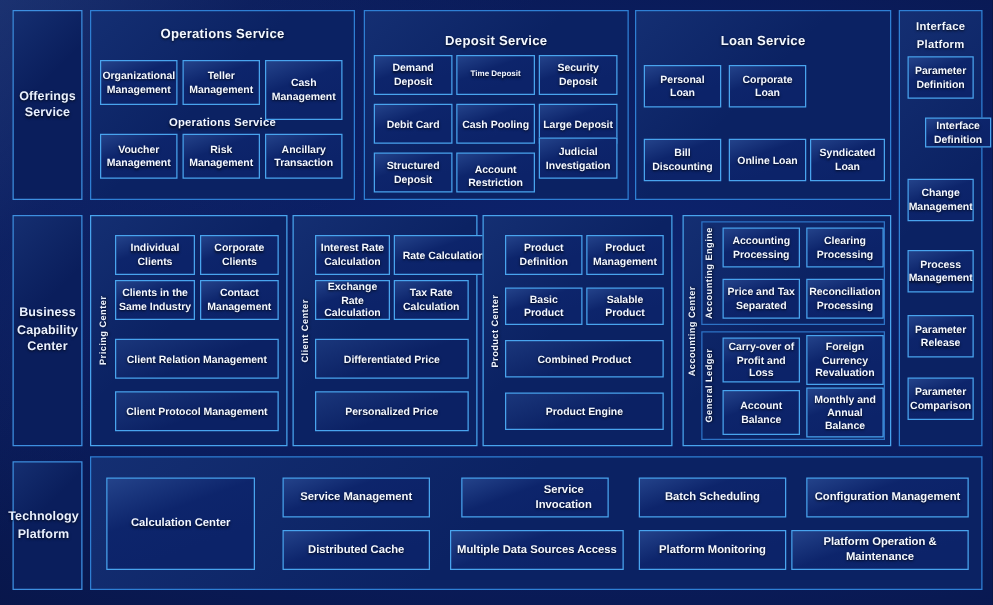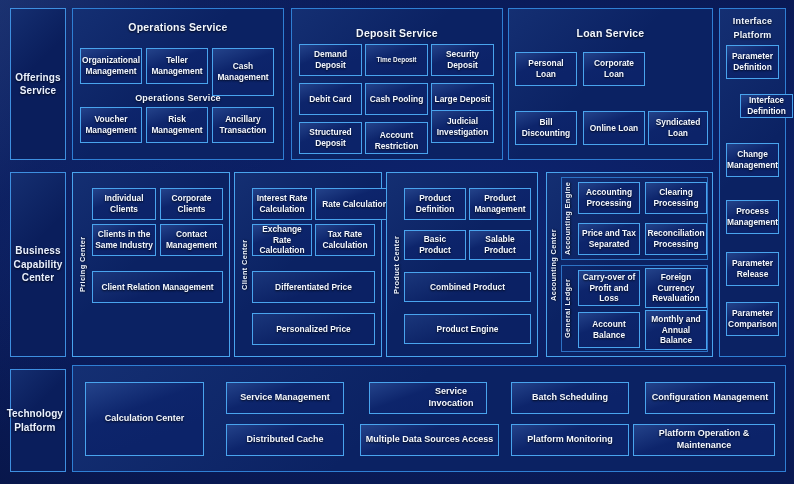--- a/index.html
+++ b/index.html
@@ -223,20 +223,23 @@
   </div>
   <div class="tile" style="left:92px; top:224px; width:64px; height:32px;">
     <span>Clients in the Same Industry</span>
   </div>
   <div class="tile" style="left:160px; top:224px; width:63px; height:32px;">
     <span>Contact Management</span>
   </div>
   <div class="tile plain" style="left:92px; top:271px; width:131px; height:32px;">
     <span>Client Relation Management</span>
   </div>
+  <div class="tile plain" style="left:92px; top:313px; width:131px; height:32px;">
+    <span>Client Protocol Management</span>
+  </div>
 
   <div class="panel bright" style="left:234px; top:172px; width:148px; height:185px;">
   </div>
   <div class="vlabel" style="left:238px; top:172px; width:12px; height:185px;">Client Center</div>
   <div class="tile" style="left:252px; top:188px; width:60px; height:32px;">
     <span>Interest Rate Calculation</span>
   </div>
   <div class="tile" style="left:315px; top:188px; width:80px; height:32px;">
     <span>Rate Calculation</span>
   </div>

